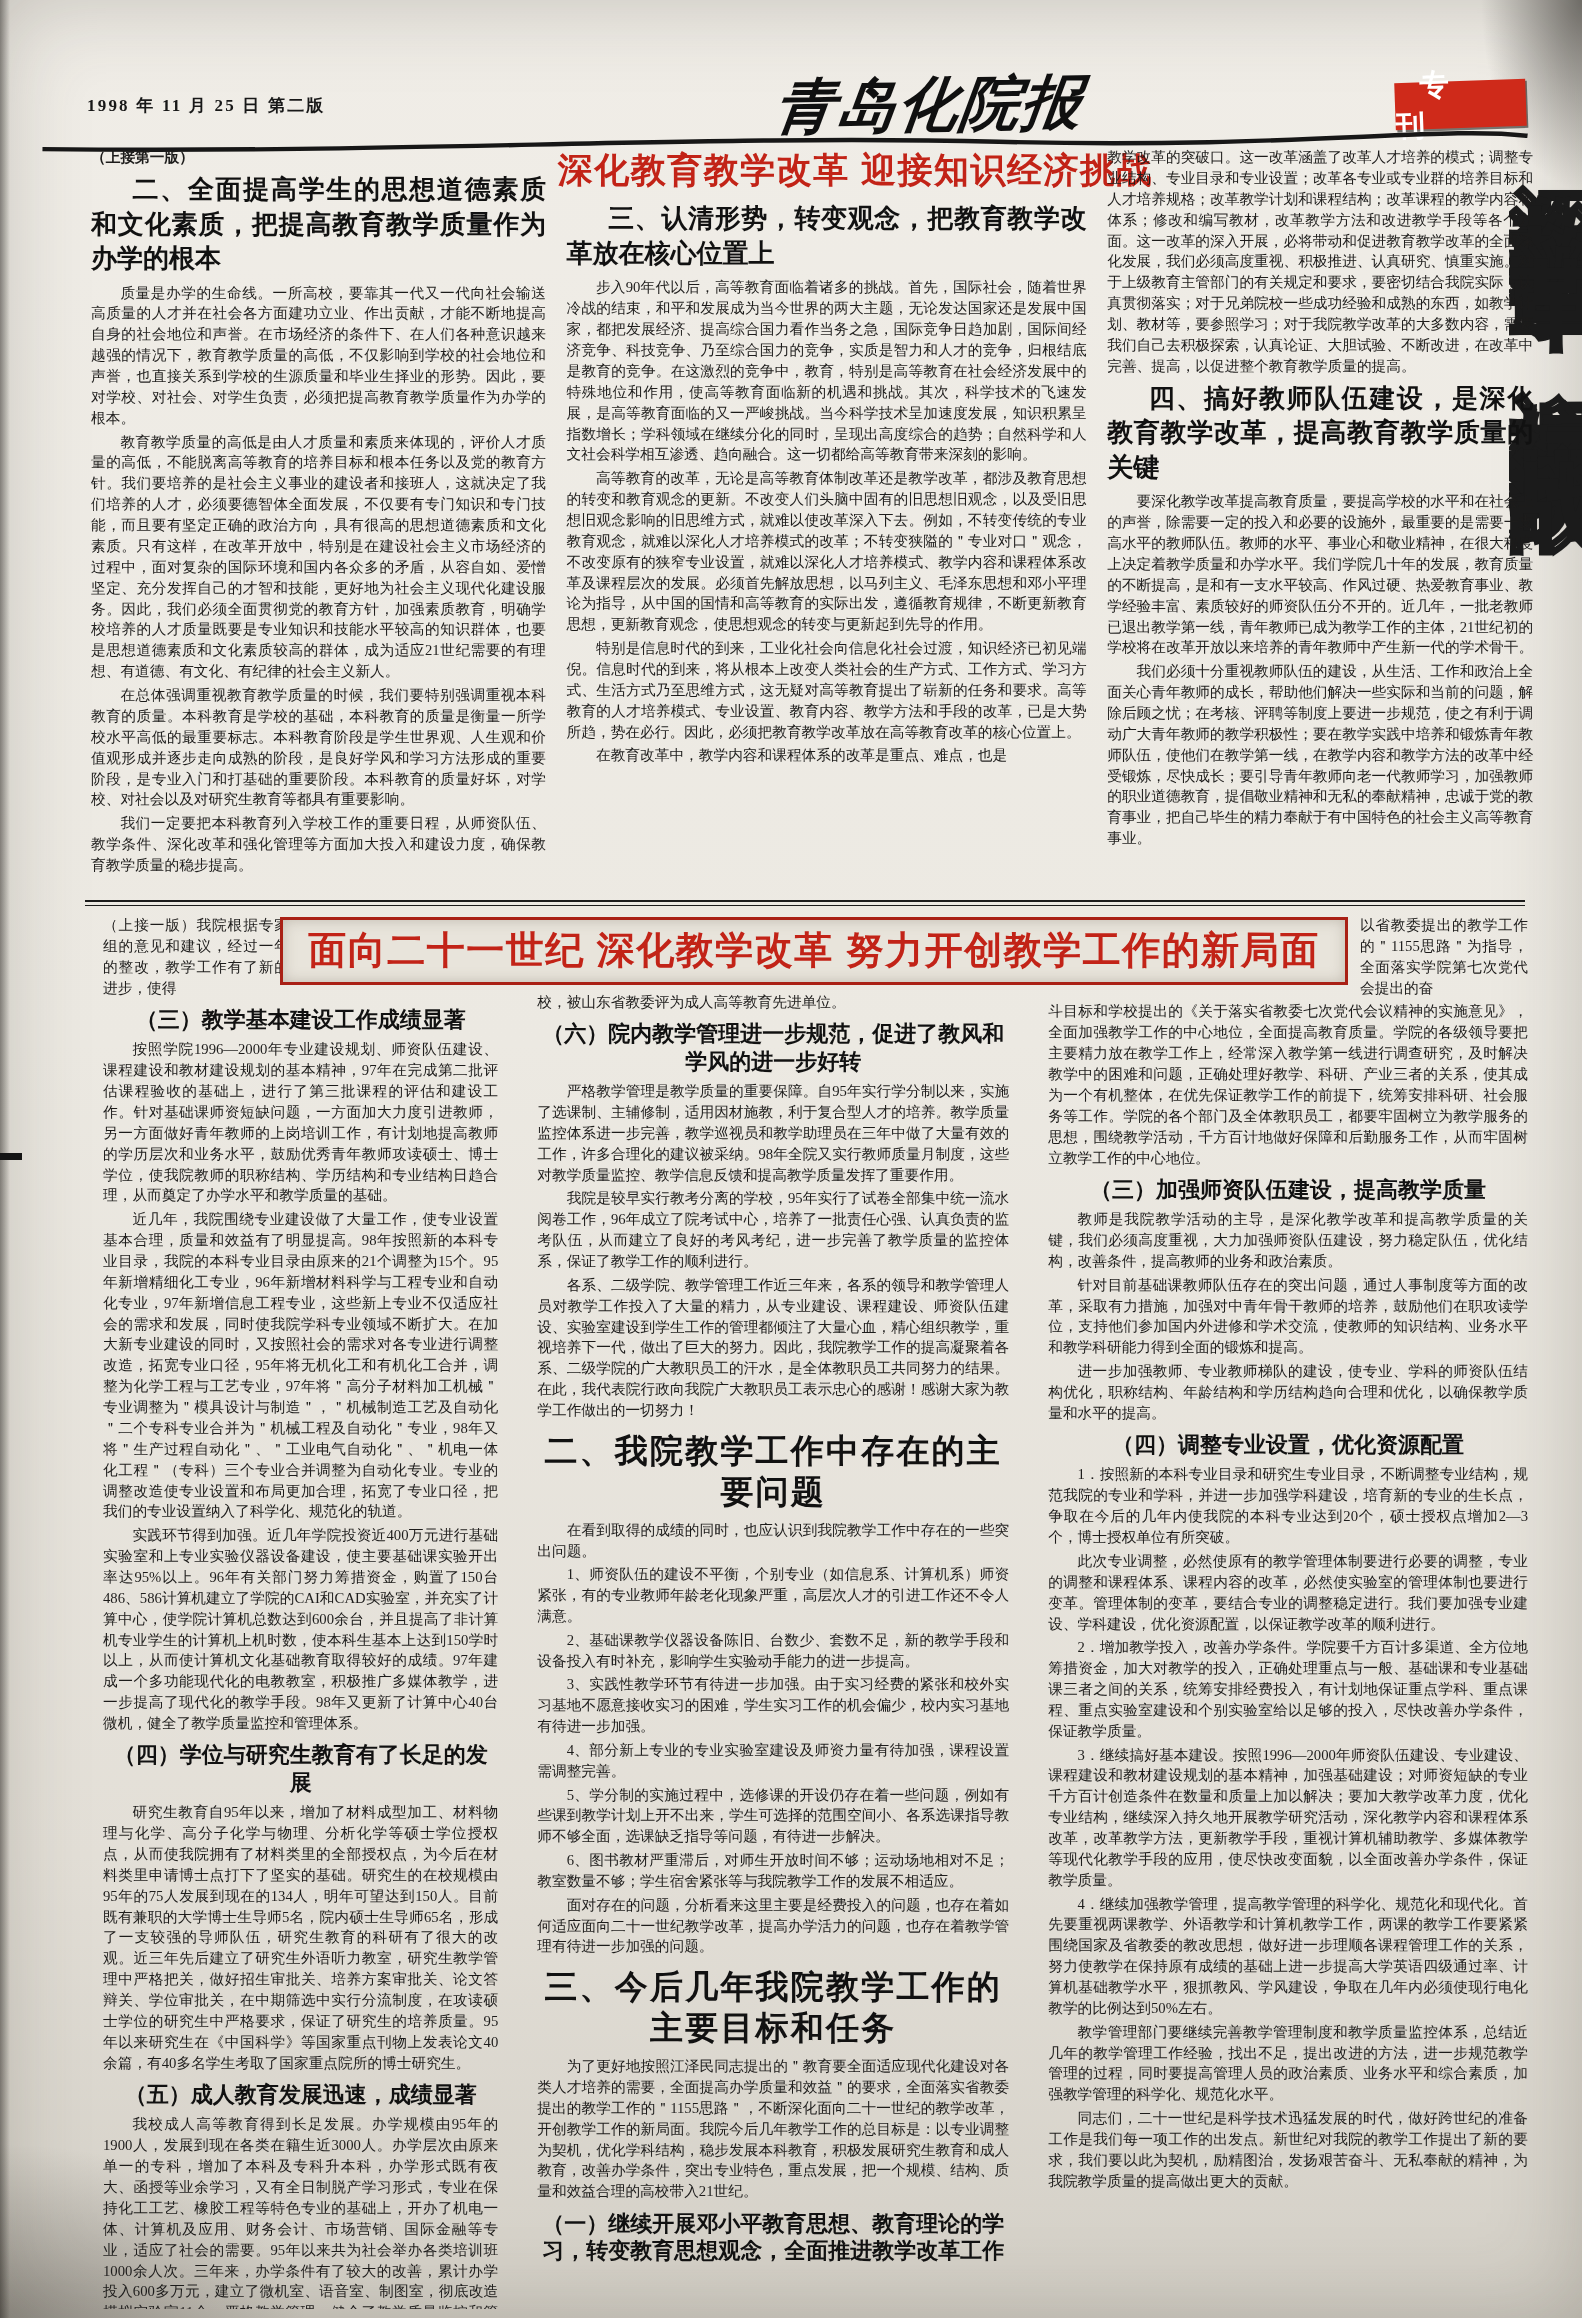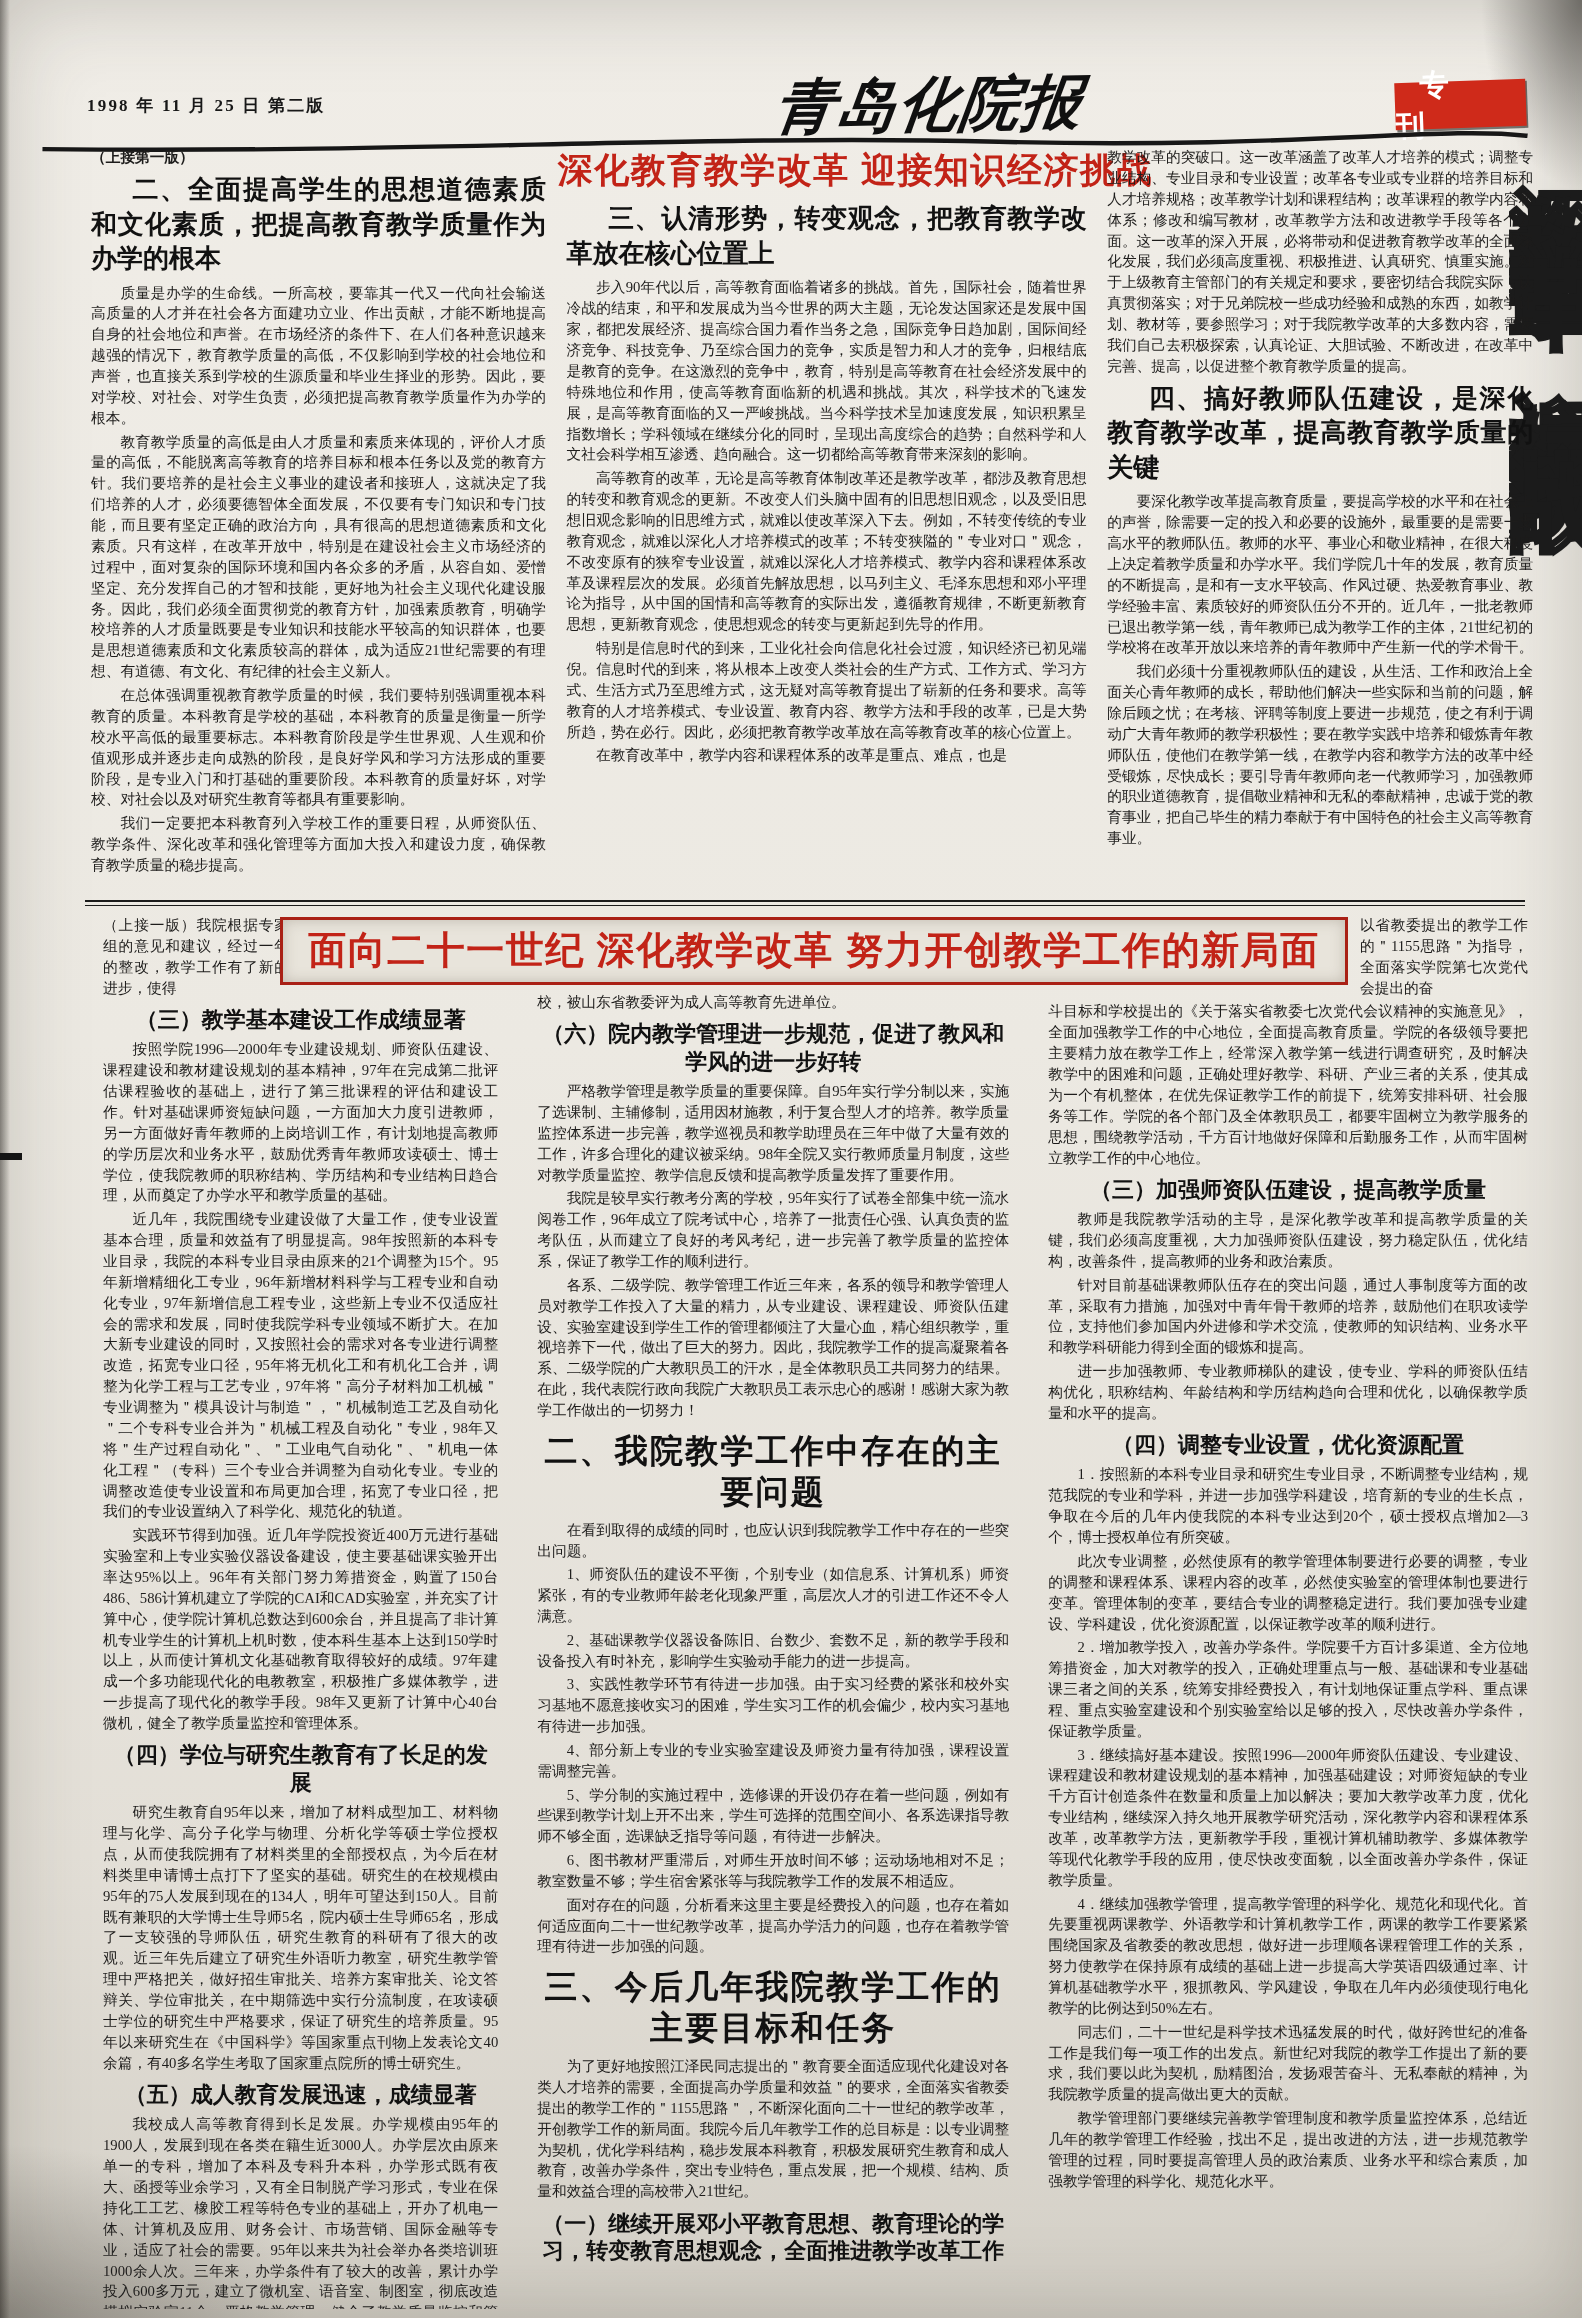--- a/index.html
+++ b/index.html
@@ -174,19 +174,19 @@
         <div class="h-sans h-paren">（三）加强师资队伍建设，提高教学质量</div>
         <p>教师是我院教学活动的主导，是深化教学改革和提高教学质量的关键，我们必须高度重视，大力加强师资队伍建设，努力稳定队伍，优化结构，改善条件，提高教师的业务和政治素质。</p>
         <p>针对目前基础课教师队伍存在的突出问题，通过人事制度等方面的改革，采取有力措施，加强对中青年骨干教师的培养，鼓励他们在职攻读学位，支持他们参加国内外进修和学术交流，使教师的知识结构、业务水平和教学科研能力得到全面的锻炼和提高。</p>
         <p>进一步加强教师、专业教师梯队的建设，使专业、学科的师资队伍结构优化，职称结构、年龄结构和学历结构趋向合理和优化，以确保教学质量和水平的提高。</p>
         <div class="h-sans h-paren">（四）调整专业设置，优化资源配置</div>
         <p>1．按照新的本科专业目录和研究生专业目录，不断调整专业结构，规范我院的专业和学科，并进一步加强学科建设，培育新的专业的生长点，争取在今后的几年内使我院的本科专业达到20个，硕士授权点增加2—3个，博士授权单位有所突破。</p>
         <p>此次专业调整，必然使原有的教学管理体制要进行必要的调整，专业的调整和课程体系、课程内容的改革，必然使实验室的管理体制也要进行变革。管理体制的变革，要结合专业的调整稳定进行。我们要加强专业建设、学科建设，优化资源配置，以保证教学改革的顺利进行。</p>
         <p>2．增加教学投入，改善办学条件。学院要千方百计多渠道、全方位地筹措资金，加大对教学的投入，正确处理重点与一般、基础课和专业基础课三者之间的关系，统筹安排经费投入，有计划地保证重点学科、重点课程、重点实验室建设和个别实验室给以足够的投入，尽快改善办学条件，保证教学质量。</p>
         <p>3．继续搞好基本建设。按照1996—2000年师资队伍建设、专业建设、课程建设和教材建设规划的基本精神，加强基础建设；对师资短缺的专业千方百计创造条件在数量和质量上加以解决；要加大教学改革力度，优化专业结构，继续深入持久地开展教学研究活动，深化教学内容和课程体系改革，改革教学方法，更新教学手段，重视计算机辅助教学、多媒体教学等现代化教学手段的应用，使尽快改变面貌，以全面改善办学条件，保证教学质量。</p>
         <p>4．继续加强教学管理，提高教学管理的科学化、规范化和现代化。首先要重视两课教学、外语教学和计算机教学工作，两课的教学工作要紧紧围绕国家及省教委的教改思想，做好进一步理顺各课程管理工作的关系，努力使教学在保持原有成绩的基础上进一步提高大学英语四级通过率、计算机基础教学水平，狠抓教风、学风建设，争取在几年内必须使现行电化教学的比例达到50%左右。</p>
+        <p>教学管理部门要继续完善教学管理制度和教学质量监控体系，总结近几年的教学管理工作经验，找出不足，提出改进的方法，进一步规范教学管理的过程，同时要提高管理人员的政治素质、业务水平和综合素质，加强教学管理的科学化、规范化水平。</p>
         <p>同志们，二十一世纪是科学技术迅猛发展的时代，做好跨世纪的准备工作是我们每一项工作的出发点。新世纪对我院的教学工作提出了新的要求，我们要以此为契机，励精图治，发扬艰苦奋斗、无私奉献的精神，为我院教学质量的提高做出更大的贡献。</p>
-        <p>教学管理部门要继续完善教学管理制度和教学质量监控体系，总结近几年的教学管理工作经验，找出不足，提出改进的方法，进一步规范教学管理的过程，同时要提高管理人员的政治素质、业务水平和综合素质，加强教学管理的科学化、规范化水平。</p>
       </div>
     </div>
   </div>
 </div>
 
 
 </body></html>

